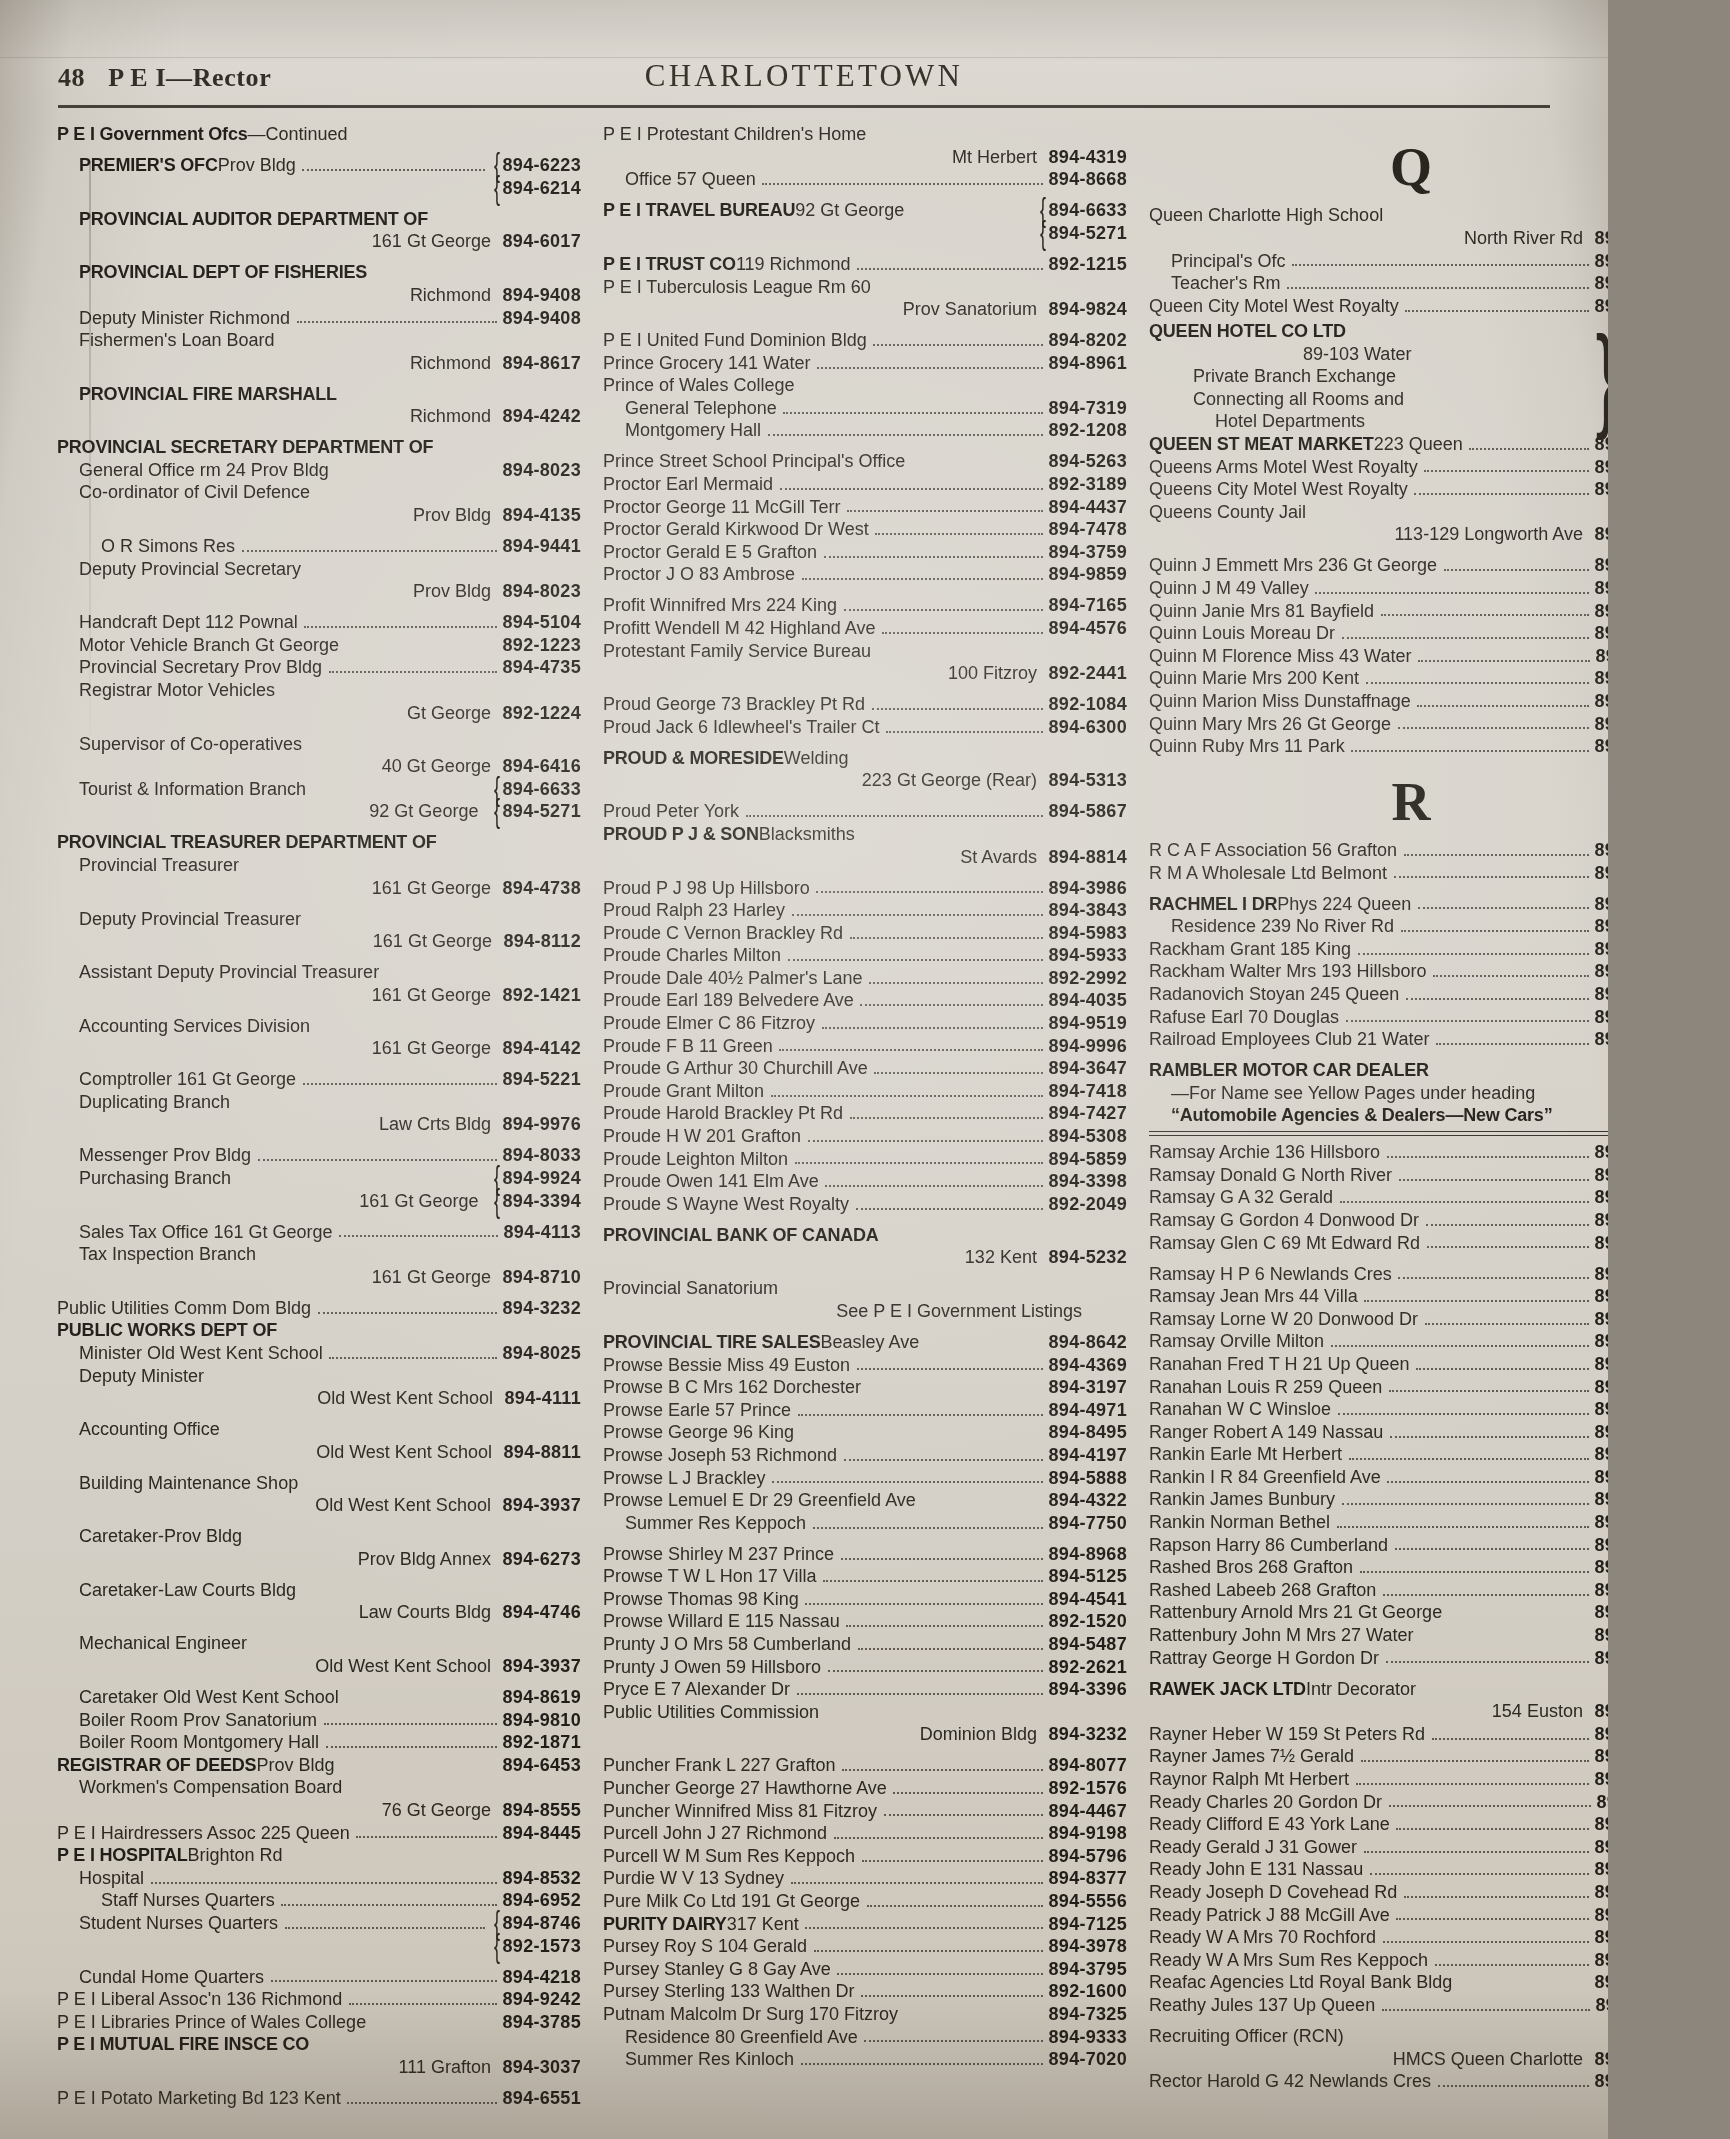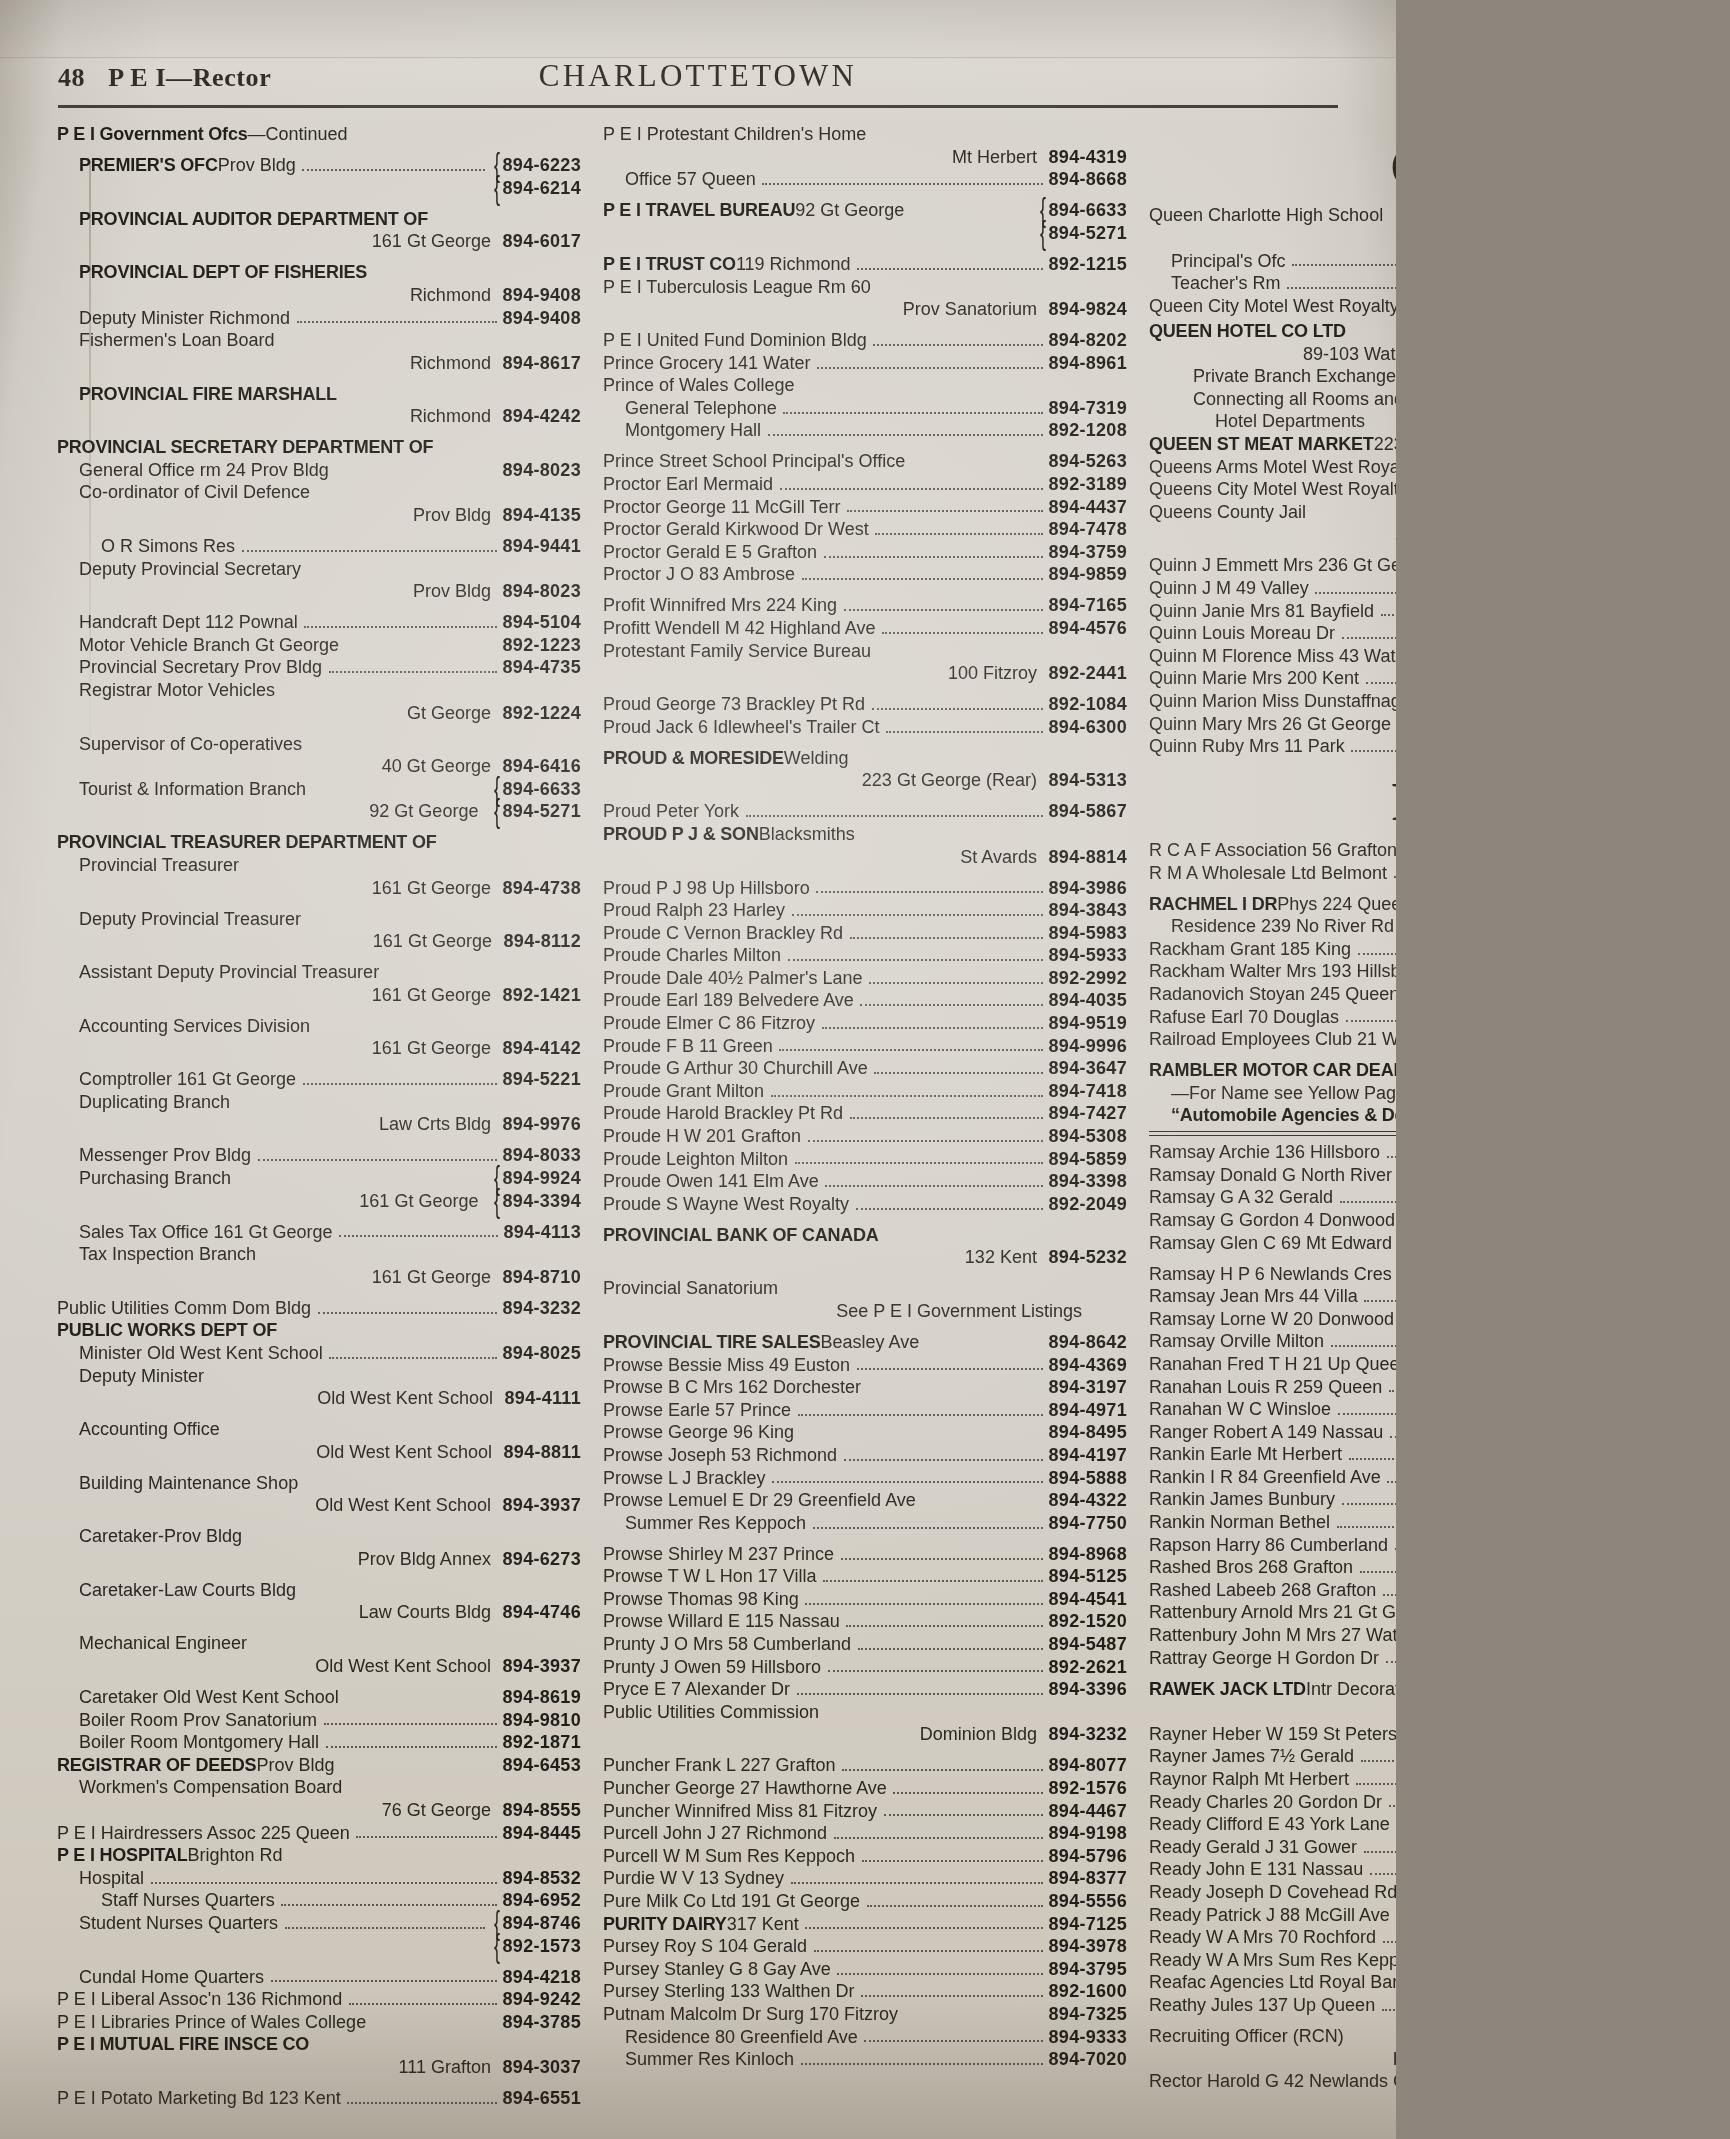--- a/index.html
+++ b/index.html
@@ -1,17 +1,17 @@
 <!DOCTYPE html>
 <html style="font-size:10.3px"><head>
 <meta charset="utf-8">
 <style>
   html,body{margin:0;padding:0;background:#8d867c;}
   .page{
-    position:relative;width:1396px;height:2140px;overflow:hidden;
+    position:relative;width:1608px;height:2140px;overflow:hidden;
     background:linear-gradient(to bottom,#e5e2dc 0%,#ddd9d2 2.6%,#d8d4cc 6%,#d8d4cc 40%,#d4cfc6 70%,#cfc9be 88%,#c9c2b6 100%);
     font-family:"Liberation Sans",sans-serif;color:#2d2822;
   }
   .page::before{
     content:"";position:absolute;inset:0;pointer-events:none;
     background:
       radial-gradient(90% 60% at 50% 38%, rgba(255,255,255,0.16), rgba(255,255,255,0) 70%),
       linear-gradient(98deg, rgba(84,72,58,0.30) 0%, rgba(84,72,58,0.07) 4%, rgba(0,0,0,0) 10%),
       linear-gradient(262deg, rgba(84,72,58,0.22) 0%, rgba(84,72,58,0.05) 4%, rgba(0,0,0,0) 9%),
       linear-gradient(to bottom, rgba(70,60,45,0.18) 0%, rgba(0,0,0,0) 3%),

